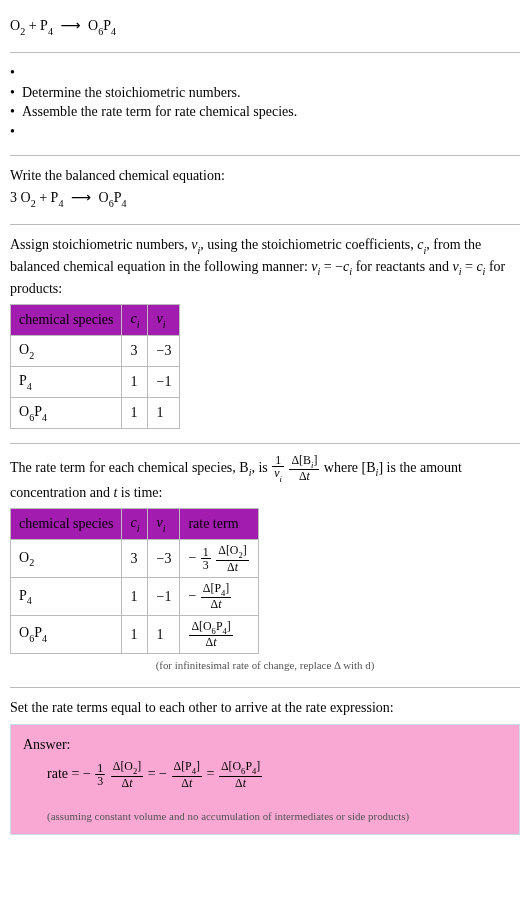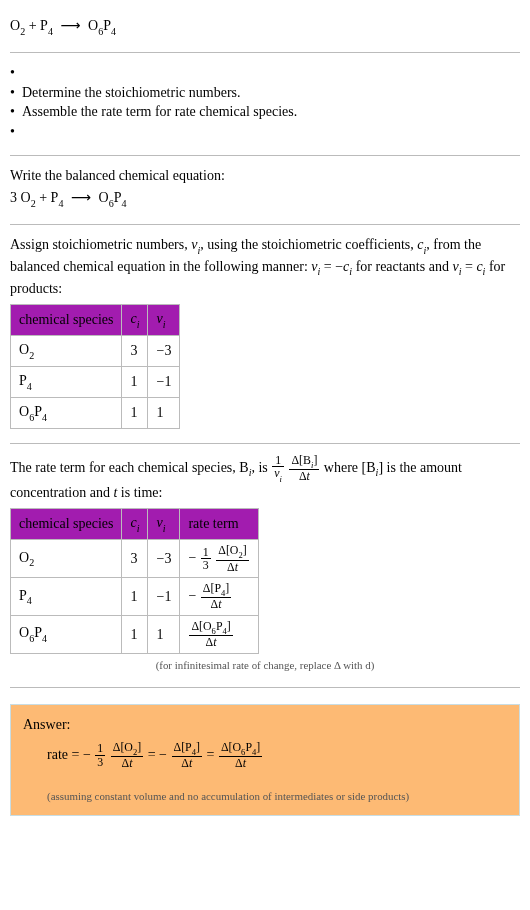--- a/index.html
+++ b/index.html
@@ -40,21 +40,21 @@
     vertical-align: middle;
     text-align: center;
     font-size: 0.85em;
     line-height: 1.05;
     margin: 0 1px;
   }
   .frac .num { display: block; border-bottom: 1px solid #000; padding: 0 2px; }
   .frac .den { display: block; padding: 0 2px; }
   .small { font-size: 0.78em; color: #555; margin-top: 4px; text-align: center; }
   .answer-box {
-    background: #fdba74;
+    background: #f9a8d4;
     border: 1px solid #c8dde4;
     padding: 10px 12px;
     margin-top: 6px;
   }
   .answer-title { margin-bottom: 6px; }
   .answer-rate { margin-left: 24px; }
   .answer-note { font-size: 0.78em; color: #555; margin-left: 24px; margin-top: 20px; }
   .ital { font-style: italic; }
   .nw { white-space: nowrap; }
 </style>
@@ -171,20 +171,21 @@
         <span class="frac"><span class="num"><span>Δ[O</span><span class="sub">6</span><span>P</span><span class="sub">4</span><span>]</span></span><span class="den"><span>Δ</span><span class="ital">t</span></span></span>
       </td>
     </tr>
   </tbody>
     </table>
   <div class="small">(for infinitesimal rate of change, replace Δ with d)</div>
 </div>
 <hr class="sep">
 
 <div class="section">
+  <div>Set the rate terms equal to each other to arrive at the rate expression:</div>
   <div class="answer-box">
     <div class="answer-title">Answer:</div>
     <div class="answer-rate nw">
       <span>rate = </span>
       <span>−</span>
       <span class="frac"><span class="num">1</span><span class="den">3</span></span>
       <span class="frac"><span class="num"><span>Δ[O</span><span class="sub">2</span><span>]</span></span><span class="den"><span>Δ</span><span class="ital">t</span></span></span>
       <span> = </span>
       <span>−</span>
       <span class="frac"><span class="num"><span>Δ[P</span><span class="sub">4</span><span>]</span></span><span class="den"><span>Δ</span><span class="ital">t</span></span></span>

